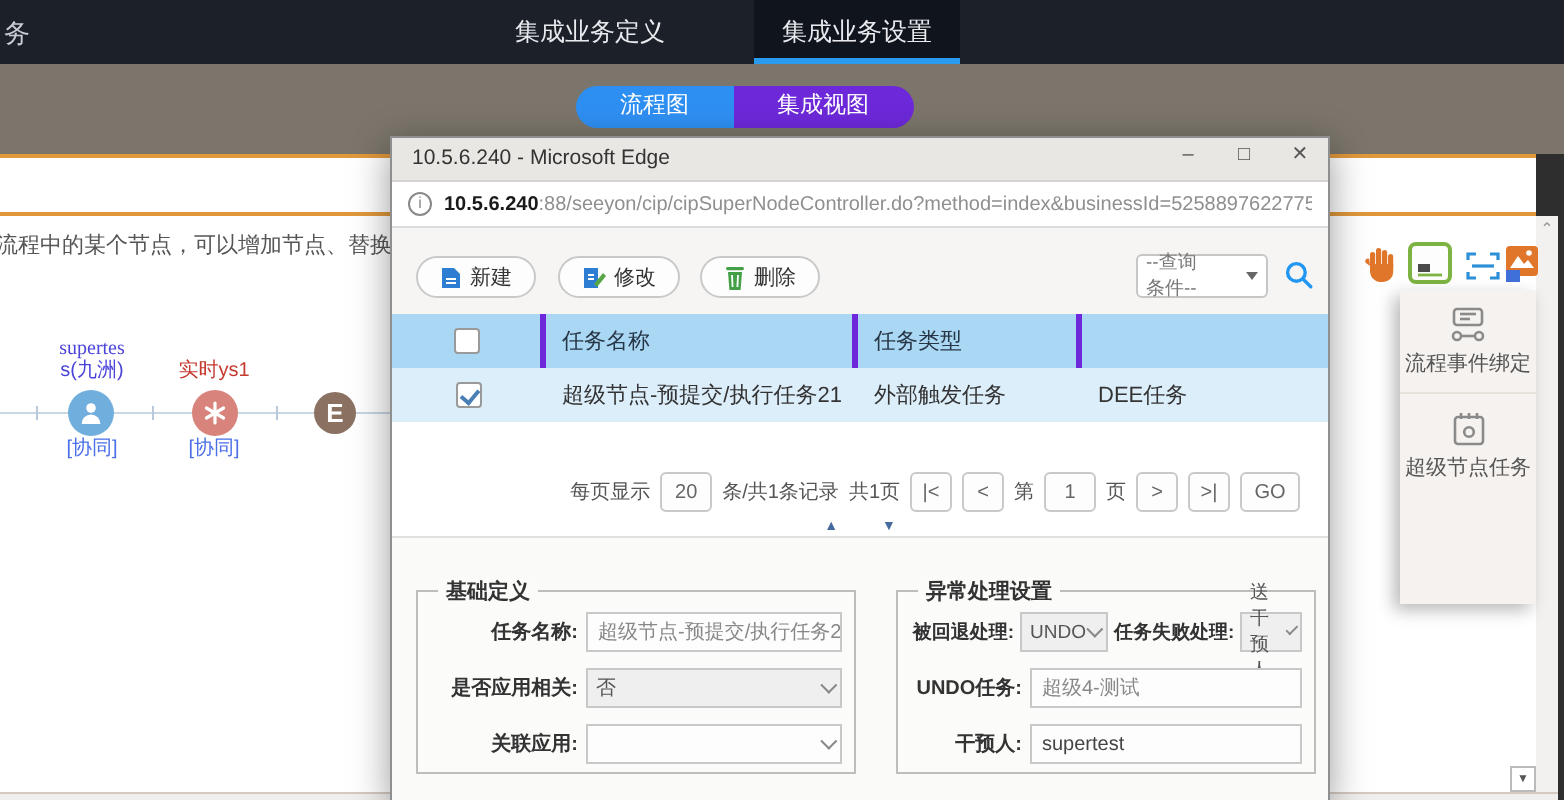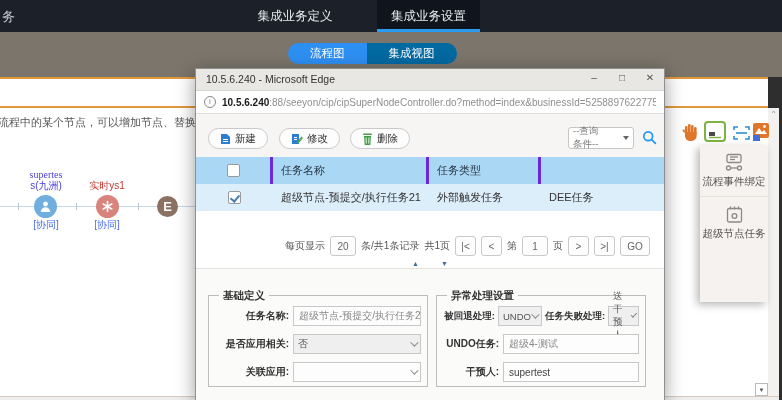--- a/index.html
+++ b/index.html
@@ -12,21 +12,21 @@
   .topnav-clip { left:2px; top:8px; color:#c9ccd2; font-size:13px; }
   .tab { top:0; height:32px; line-height:32px; color:#e8eaee; font-size:12.5px; text-align:center; cursor:default; }
   .tab-plain { left:240px; width:110px; }
   .tab-active { left:377px; width:103px; background:#10141d; border-bottom:3px solid #2b9bf0; }
 
   
   .graybar { left:0; top:32px; width:782px; height:45px; background:#7b756b; z-index:2; }
   .toggle { left:288px; top:43px; height:21px; display:flex; z-index:3; }
   .toggle .tg { height:21px; line-height:21px; padding:0 22px; font-size:11.5px; color:#fff; }
   .tg-on  { background:#2e8ff2; border-radius:11px 0 0 11px; }
-  .tg-off { background:#0369a1; border-radius:0 11px 11px 0; }
+  .tg-off { background:#6d28d9; border-radius:0 11px 11px 0; }
 
   
   .band { left:0; top:77px; width:768px; height:31px; background:#fff; border-top:2px solid #e1983b; border-bottom:2px solid #e1983b; z-index:1; }
   .canvas { left:0; top:108px; width:768px; height:288px; background:#fff; overflow:hidden; z-index:1; }
   .tip { left:-2px; top:7px; font-size:11px; color:#555; white-space:nowrap; }
   .wire { top:98px; height:1px; background:#c9d6e4; }
   .wire-tick { top:95px; width:1px; height:7px; background:#b9c9da; }
   .node { border-radius:50%; display:flex; align-items:center; justify-content:center; }
   .node-lbl { font-size:10px; line-height:10px; text-align:center; white-space:nowrap; }
   .lbl-blue { color:#4b44d9; }
@@ -61,21 +61,21 @@
   .cb { width:13px; height:13px; background:#fff; border:1px solid #9a9a9a; border-radius:2px; position:relative; }
   .cb.checked::after { content:""; position:absolute; left:3px; top:1px; width:4px; height:7px; border-right:2px solid #4a7fb5; border-bottom:2px solid #4a7fb5; transform:rotate(40deg); }
 
   .pgn { left:0; top:164px; width:100%; height:26px; display:flex; align-items:center; justify-content:flex-end; gap:5px; padding-right:14px; font-size:10px; color:#555; }
   .pbox { height:20px; min-width:21px; border:1px solid #c9c9c9; border-radius:3px; background:#fdfdfd; display:flex; align-items:center; justify-content:center; color:#666; padding:0 3px; cursor:pointer; }
   .splitter { left:0; top:191px; width:100%; height:9px; display:flex; justify-content:center; gap:22px; font-size:7px; color:#456a9d; border-bottom:1px solid #e2e1e0; }
 
   .formarea { left:0; top:200px; width:100%; height:132px; background:#fafaf9; }
   .fset { border:1px solid #bdbdbd; background:#fbfbfa; }
   .fs1 { left:12px; top:26px; width:220px; height:92px; }
-  .fs2 { left:240px; top:26px; width:210px; height:92px; }
+  .fs2 { left:252px; top:26px; width:210px; height:92px; }
   .legend { position:absolute; top:-7px; left:10px; background:#fbfbfa; padding:0 4px; font-size:10.5px; font-weight:bold; color:#333; }
   .frow { position:absolute; left:6px; right:6px; height:20px; display:flex; align-items:center; gap:4px; }
   .flabel { font-size:10px; font-weight:bold; color:#333; text-align:right; white-space:nowrap; }
   .finput { height:20px; border:1px solid #c8c8c8; background:#fdfdfd; font-size:10px; color:#888; display:flex; align-items:center; padding:0 5px; overflow:hidden; white-space:nowrap; }
   .fselect { height:20px; border:1px solid #c8c8c8; background:#efefef; font-size:10px; color:#555; display:flex; align-items:center; justify-content:space-between; padding:0 4px; }
   .chev { width:6px; height:6px; border-right:1px solid #888; border-bottom:1px solid #888; transform:rotate(45deg) translateY(-2px); }
 
   
   .rticons { z-index:5; }
   .rpanel { left:700px; top:145px; width:68px; height:157px; background:#f6f2ef; box-shadow:-3px 3px 8px rgba(0,0,0,.28); z-index:5; }

